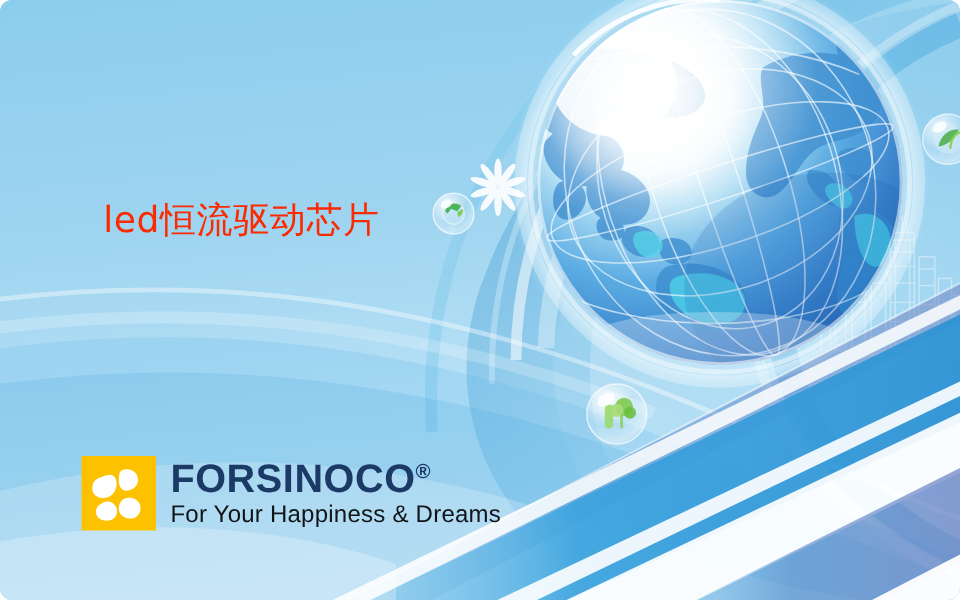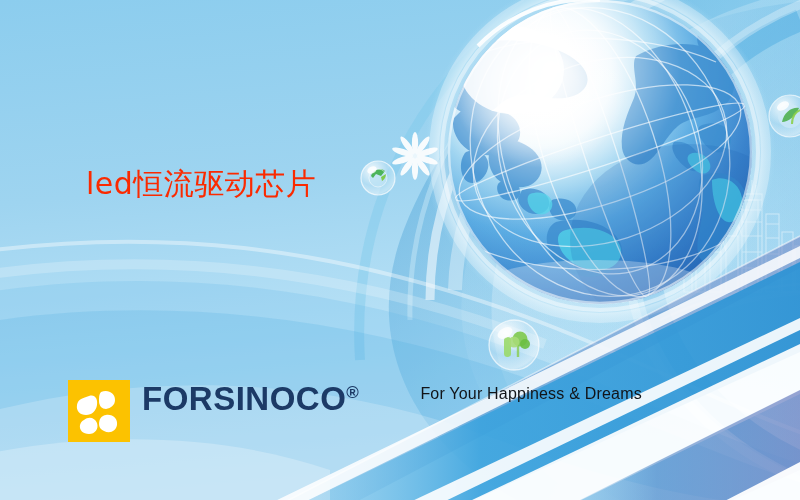--- a/index.html
+++ b/index.html
@@ -7,20 +7,21 @@
     padding: 0;
     background: #ffffff;
   }
   #stage {
     position: relative;
     width: 800px;
     height: 500px;
     overflow: hidden;
     font-family: "Liberation Sans", sans-serif;
     background: linear-gradient(180deg, #8ecdee 0%, #9ed4f0 42%, #b6e0f6 72%, #cfe9f8 100%);
+    border-radius: 10px;
   }
   .layer {
     position: absolute;
     top: 0; left: 0;
     width: 800px;
     height: 500px;
     pointer-events: none;
   }
 
   
@@ -56,47 +57,45 @@
   #logo-mark {
     width: 62px;
     height: 62px;
     background: #fcc200;
     flex: 0 0 auto;
     position: relative;
   }
   #logo-text {
     margin-left: 12px;
     display: flex;
-    flex-direction: row;
+    flex-direction: column;
     justify-content: center;
     padding-top: 2px;
-    gap: 46px;
   }
   #logo-wordmark {
     font-size: 33px;
     font-weight: bold;
     color: #1c3a66;
     letter-spacing: 0.5px;
     line-height: 1;
     white-space: nowrap;
     font-family: "Liberation Sans", sans-serif;
   }
   #logo-wordmark .reg {
     font-size: 17px;
     vertical-align: super;
     line-height: 1;
   }
   #logo-tagline {
-    font-size: 16px;
+    font-size: 20px;
     color: #111418;
     letter-spacing: 0.2px;
     margin-top: 3px;
     white-space: nowrap;
     font-family: "Liberation Sans", sans-serif;
-    margin-left: 15px;
   }
 </style>
 </head>
 <body>
 
 <div id="stage">
 
   <svg class="layer" viewBox="0 0 800 500" width="800" height="500" xmlns="http://www.w3.org/2000/svg">
     <defs>
 

